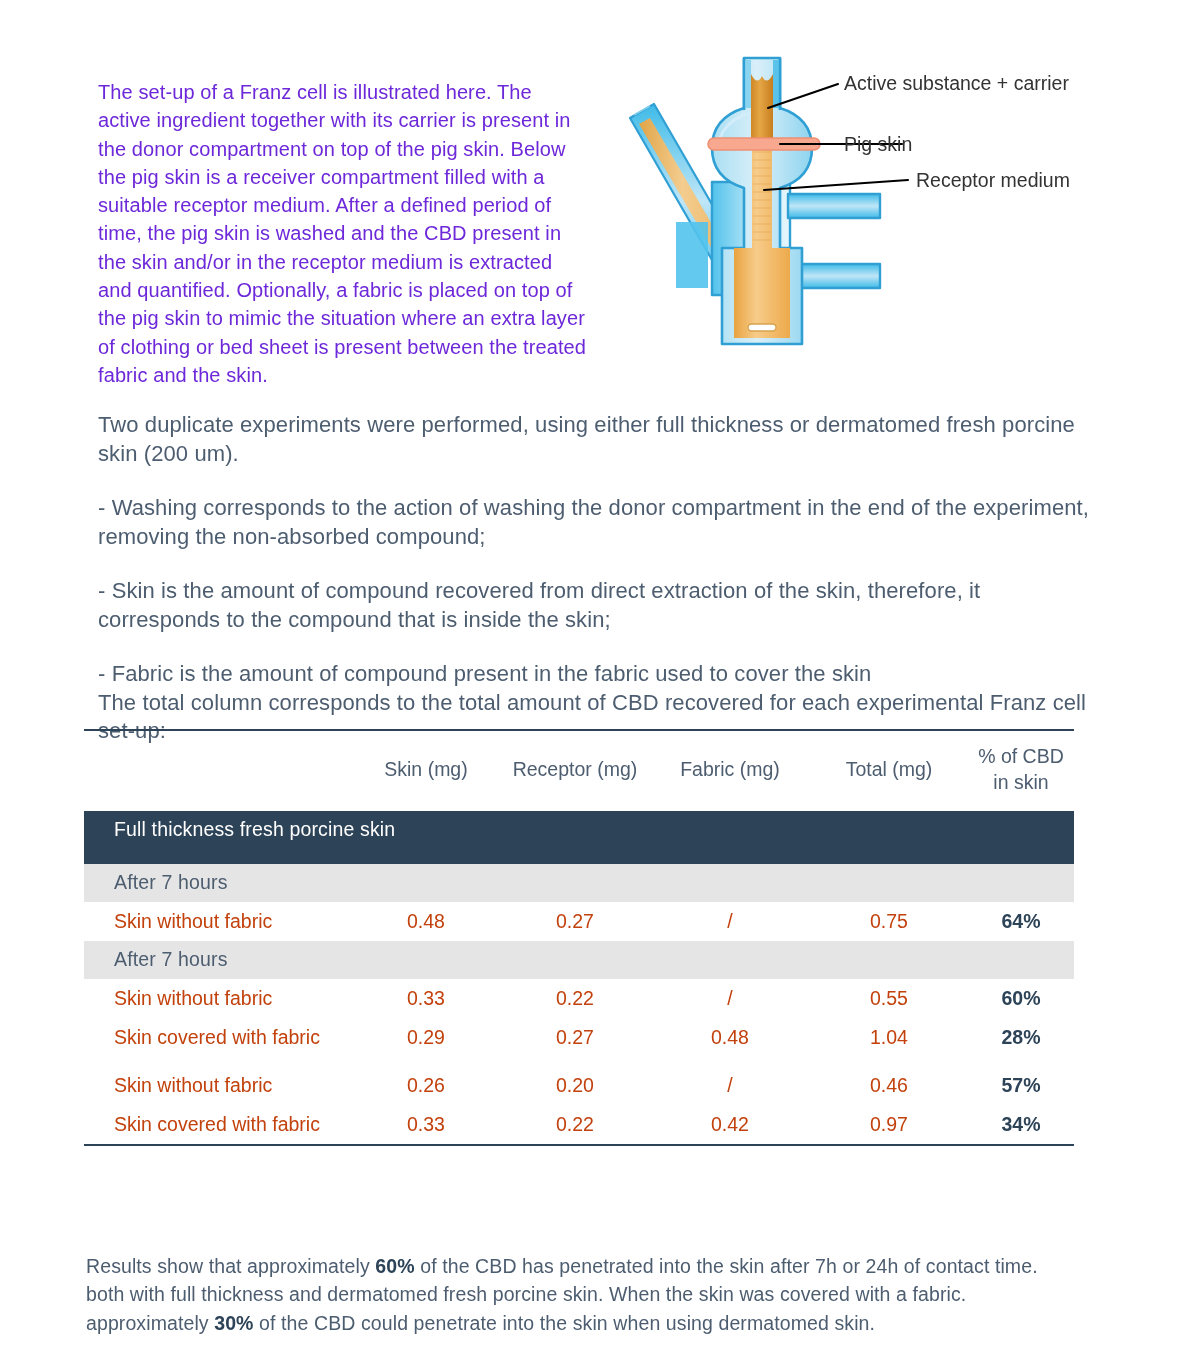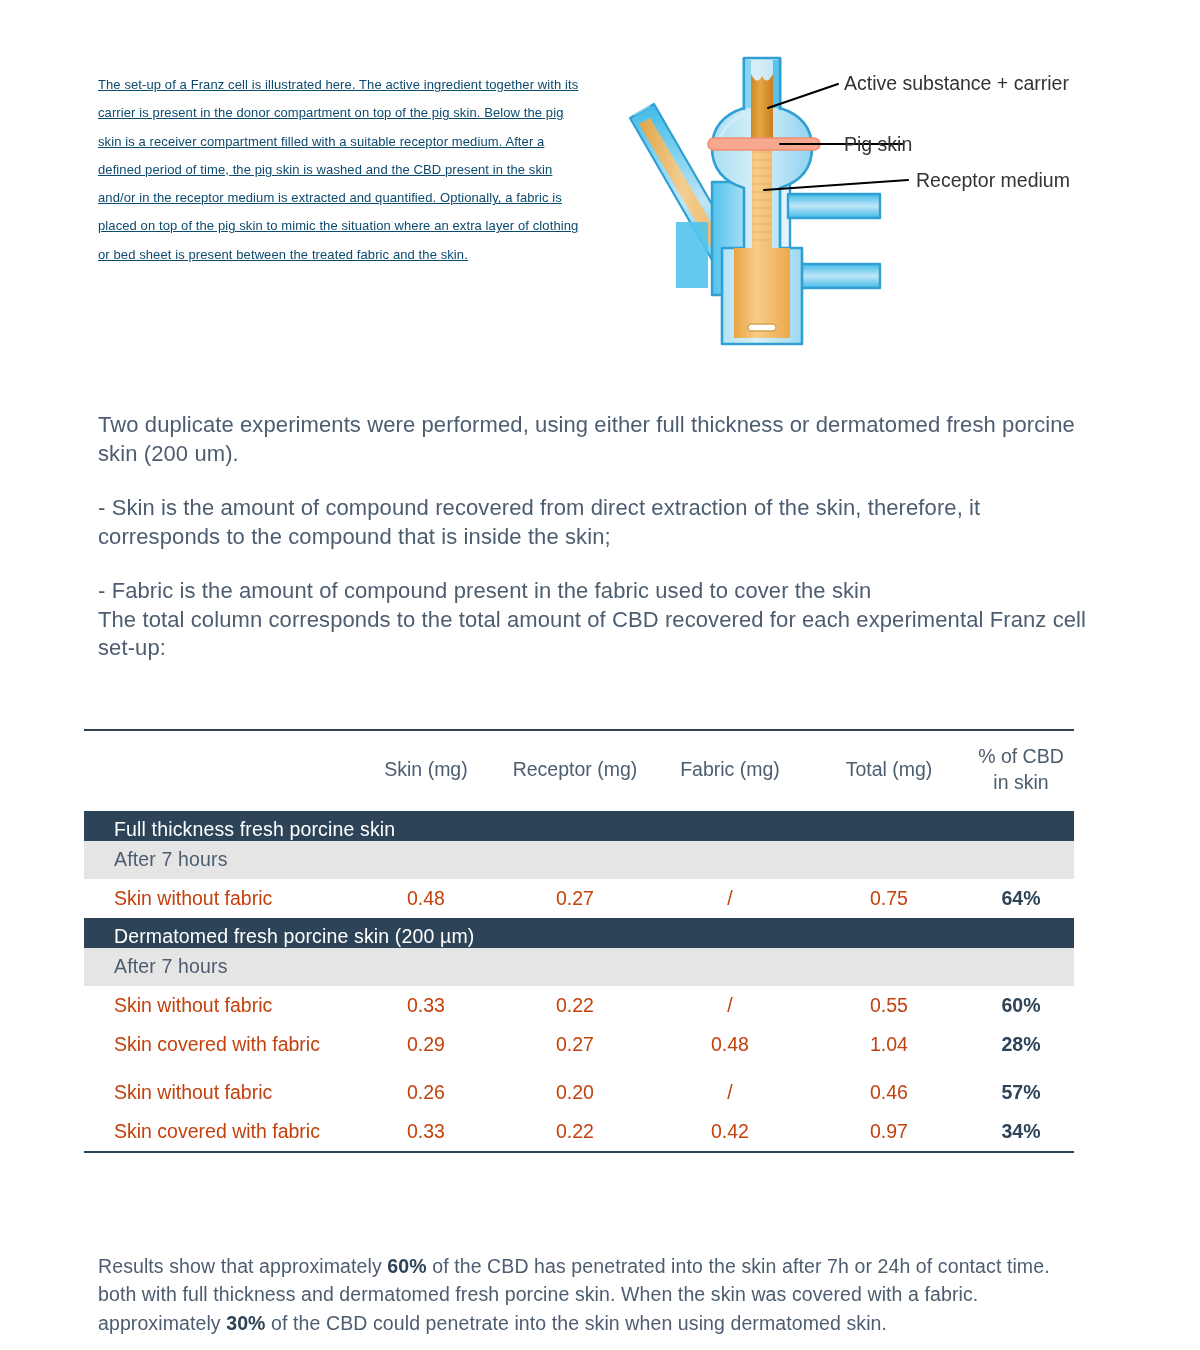--- a/index.html
+++ b/index.html
@@ -21,25 +21,24 @@
     position: absolute;
     left: 0; top: 0;
     width: 1200px;
     height: 380px;
   }
   #intro-paragraph {
     position: absolute;
     left: 98px;
     top: 58px;
     width: 492px;
-    font-size: 13px;
+    font-size: 20px;
     line-height: 28.3px;
-    color: #0c4a6e;
+    color: #6d28d9;
     letter-spacing: 0.1px;
-    text-decoration: underline;
   }
 
   
   #franz-diagram {
     position: absolute;
     left: 612px;
     top: 52px;
     width: 480px;
     height: 300px;
   }
@@ -90,21 +89,21 @@
     text-align: center;
     vertical-align: middle;
     border-top: 2.5px solid #2d4357;
   }
   table.results thead th.hdr-blank { border-top: 2.5px solid #2d4357; }
 
   tr.section-row td {
     background: #2d4357;
     color: #ffffff;
     font-size: 19.5px;
-    padding: 7px 0 0 30px;
+    padding: 7px 0 23px 30px;
     letter-spacing: 0.15px;
   }
   tr.time-row td {
     background: #e5e5e5;
     color: #4d5d70;
     font-size: 19.5px;
     padding: 7px 0 8px 30px;
     letter-spacing: 0.15px;
   }
   tr.data-row td {
@@ -129,21 +128,21 @@
     border-top: 2.5px solid #2d4357;
     height: 0;
     padding: 0;
     font-size: 0;
     line-height: 0;
   }
 
   
   #footer-text {
     position: absolute;
-    left: 98px;
+    left: 86px;
     top: 1232px;
     width: 995px;
     font-size: 19.5px;
     line-height: 28.5px;
     color: #4d5d70;
     letter-spacing: 0.1px;
   }
   #footer-text b { font-weight: bold; color: #2d4357; }
 </style>
 </head>
@@ -263,20 +262,21 @@
 
       <text x="232" y="38" font-family="Liberation Sans, sans-serif" font-size="19.5" fill="#333333">Active substance + carrier</text>
       <text x="232" y="99" font-family="Liberation Sans, sans-serif" font-size="19.5" fill="#333333">Pig skin</text>
       <text x="304" y="135" font-family="Liberation Sans, sans-serif" font-size="19.5" fill="#333333">Receptor medium</text>
     </svg>
   </div>
 </div>
 
 <div id="body-text">
   <p>Two duplicate experiments were performed, using either full thickness or dermatomed fresh porcine skin (200 um).</p>
+  <p>- Washing corresponds to the action of washing the donor compartment in the end of the experiment, removing the non-absorbed compound;</p>
   <p>- Skin is the amount of compound recovered from direct extraction of the skin, therefore, it corresponds to the compound that is inside the skin;</p>
   <p style="white-space:pre-line;">- Fabric is the amount of compound present in the fabric used to cover the skin
 The total column corresponds to the total amount of CBD recovered for each experimental Franz cell set-up:</p>
 </div>
 
 <div id="results-table-wrap">
   <table class="results">
     <colgroup>
       <col class="c-label">
         <col class="c-skin">
@@ -303,23 +303,20 @@
           <td colspan="6">After 7 hours</td>
         </tr>
         <tr class="data-row">
           <td class="cell-label">Skin without fabric</td>
           <td class="cell-skin">0.48</td>
           <td class="cell-wash">0.27</td>
           <td class="cell-fabric">/</td>
           <td class="cell-total">0.75</td>
           <td class="cell-pct">64%</td>
         </tr>
-        <tr class="section-row">
-          <td colspan="6">Dermatomed fresh porcine skin (200 µm)</td>
-        </tr>
         <tr class="time-row">
           <td colspan="6">After 7 hours</td>
         </tr>
         <tr class="data-row">
           <td class="cell-label">Skin without fabric</td>
           <td class="cell-skin">0.33</td>
           <td class="cell-wash">0.22</td>
           <td class="cell-fabric">/</td>
           <td class="cell-total">0.55</td>
           <td class="cell-pct">60%</td>

